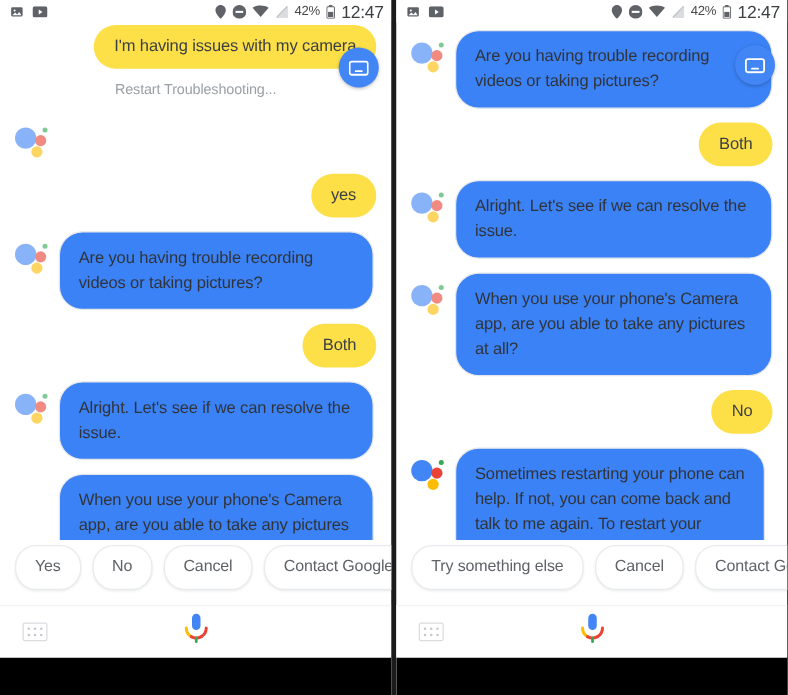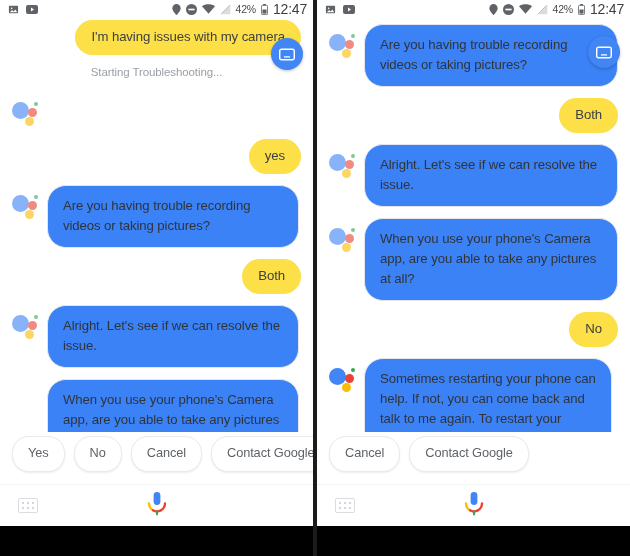--- a/index.html
+++ b/index.html
@@ -224,21 +224,21 @@
         <svg width="16" height="13" viewBox="0 0 20 15">
             <rect x="0.9" y="0.9" width="18.2" height="13.2" rx="2.2" fill="none" stroke="#fff" stroke-width="1.8"></rect>
             <rect x="6" y="9.6" width="8" height="1.8" rx="0.9" fill="#fff"></rect>
           </svg>
       </div>
 
       <div class="row user">
         <div class="userbubble">I'm having issues with my camera</div>
       </div>
 
-      <div class="system-note">Starting Troubleshooting...</div>
+      <div class="system-note">Restart Troubleshooting...</div>
 
       <div class="row assistant">
         <div class="avatar faded">
           <span class="d blue"></span>
             <span class="d red"></span>
             <span class="d yellow"></span>
             <span class="d green"></span>
         </div>
       </div>
 
@@ -417,20 +417,21 @@
             <span class="d red"></span>
             <span class="d yellow"></span>
             <span class="d green"></span>
         </div>
         <div class="bubble" style="max-width:248px;">Sometimes restarting your phone can help. If not, you can come back and talk to me again. To restart your phone, hold down the power button and tap "Restart."</div>
       </div>
 
     </div>
 
     <div class="chips">
+      <div class="chip">Try something else</div>
       <div class="chip">Cancel</div>
       <div class="chip">Contact Google</div>
     </div>
 
     <div class="bottombar">
       <div class="kbgrid">
         <i></i>
           <i></i>
           <i></i>
           <i></i>

